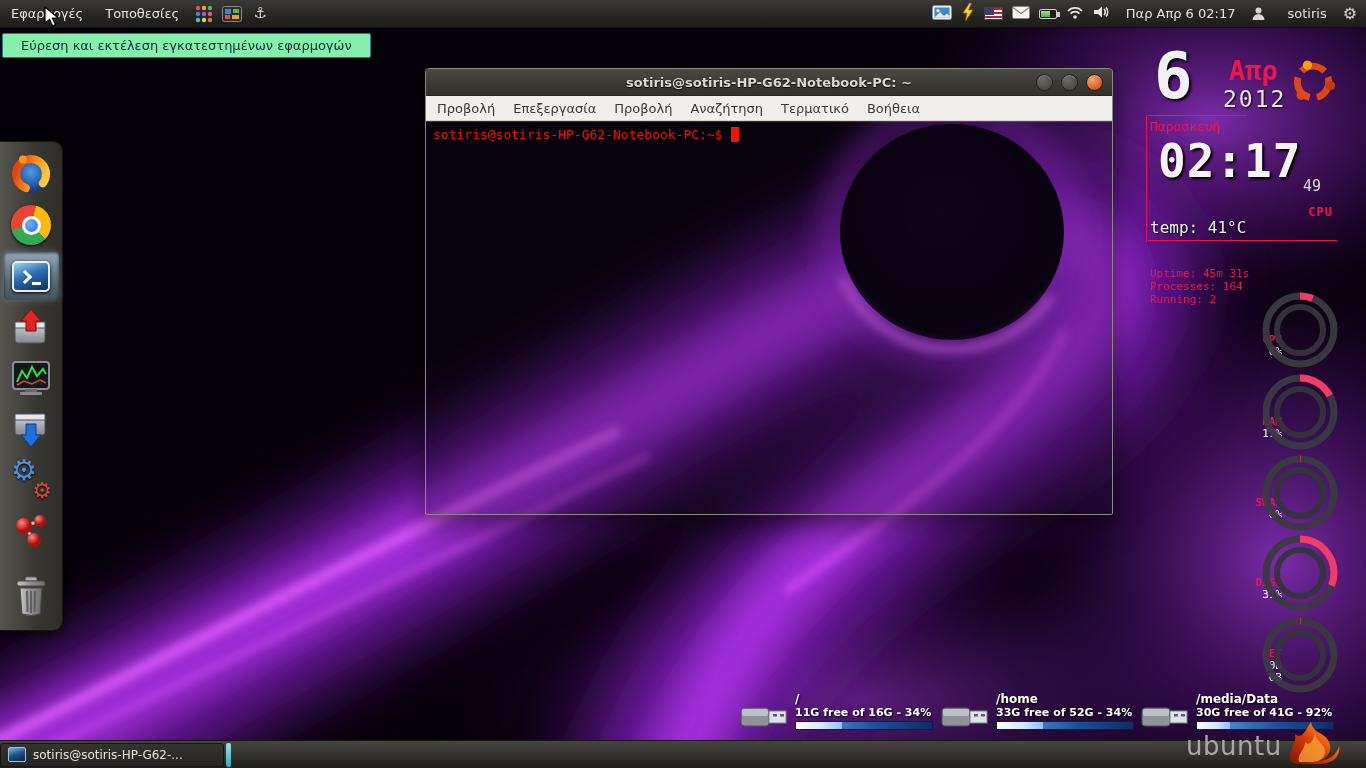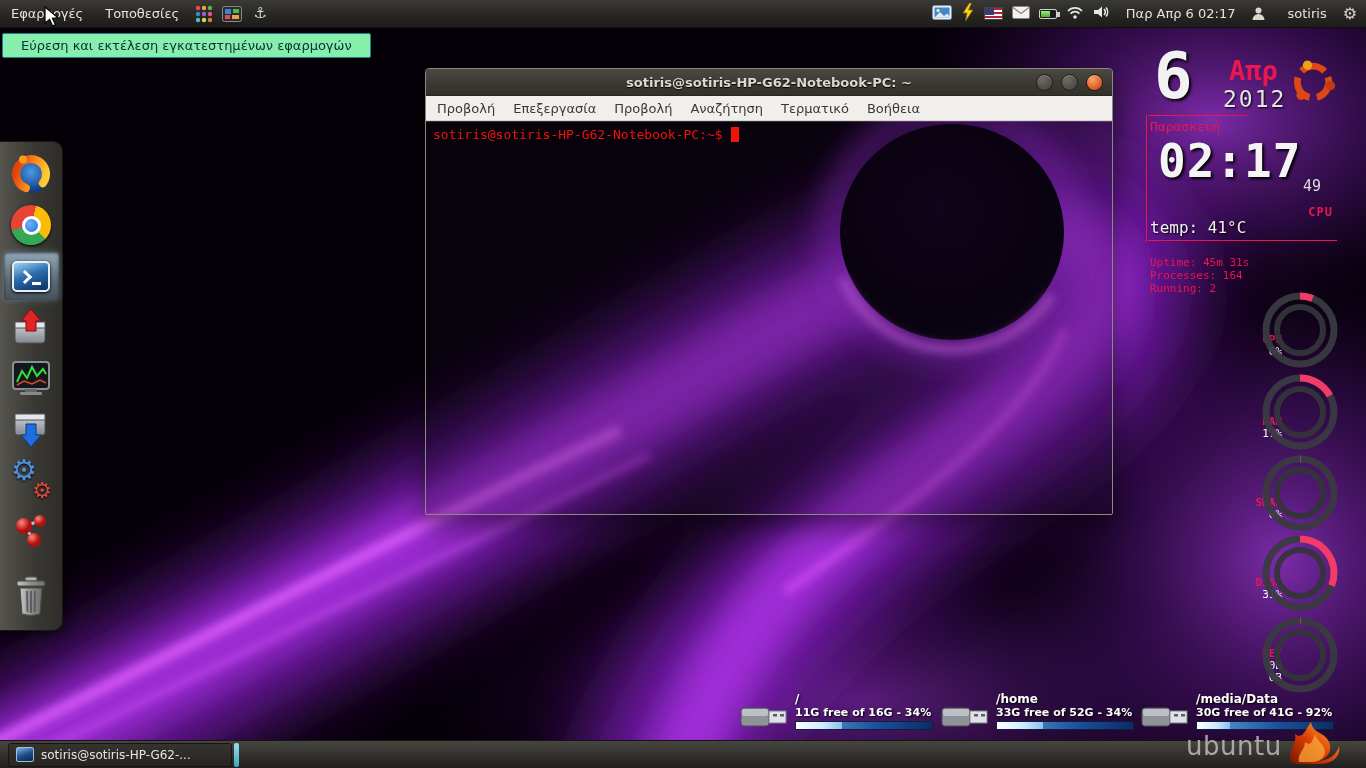--- a/index.html
+++ b/index.html
@@ -87,21 +87,21 @@
   .c-year{left:1223px;top:88px;font-size:23px;color:#e4e4e4;letter-spacing:2px;line-height:1;text-shadow:1px 1px 2px #000}
   .c-weekday{left:1150px;top:119px;font-size:13px;color:var(--accent)}
   .c-hline1{left:1148px;top:115px;width:99px;height:1px;background:var(--accent)}
   .c-vline{left:1146px;top:115px;width:1px;height:127px;background:var(--accent)}
   .c-time{left:1158px;top:138px;font-size:46px;font-weight:bold;color:#f4f4f4;letter-spacing:1px;line-height:1;
     text-shadow:2px 2px 3px #000}
   .c-sec{left:1303px;top:177px;font-size:15px;color:#dcdcdc}
   .c-cpu{left:1150px;top:205px;width:183px;text-align:right;font-size:12px;font-weight:bold;color:var(--accent);letter-spacing:1px}
   .c-temp{left:1150px;top:218px;width:183px;text-align:left;font-size:16px;color:#f0f0f0;text-shadow:1px 1px 2px #000}
   .c-hline2{left:1148px;top:240px;width:189px;height:1px;background:var(--accent)}
-  .c-stats{left:1150px;top:256px;font-size:11px;color:var(--accent);line-height:13px}
+  .c-stats{left:1150px;top:267px;font-size:11px;color:var(--accent);line-height:13px}
   .gauge-svg{left:1255px}
   .ring-base{fill:none;stroke:#3a3a41;stroke-width:7;opacity:.95}
   .ring-inner{fill:none;stroke:#34343b;stroke-width:6;opacity:.95}
   .ring-arc{fill:none;stroke:#f23b68;stroke-width:7}
   .gauge-label{width:86px;left:1196px;text-align:right;font-size:11px;line-height:12px}
   .gauge-label .gl{color:var(--accent);font-weight:bold}
   .gauge-label .gv{color:#ffffff}
 
   
   .disk{top:684px;height:46px;display:flex;align-items:flex-end;
@@ -109,21 +109,21 @@
   .disk .col{width:138px;margin-left:5px}
   .mount{font-size:12px;font-weight:bold;color:#fff;text-shadow:1px 1px 2px #000;line-height:13px}
   .dinfo{font-size:11px;font-weight:bold;color:#fff;text-shadow:1px 1px 2px #000;line-height:14px;white-space:nowrap}
   .dbar{height:9px;margin-top:1px;background:linear-gradient(90deg,#6aa6e0,#1c4f9a 60%,#0c2d66);
     border:1px solid #0a1e44;border-radius:1px;overflow:hidden}
   .dfill{height:100%;background:linear-gradient(90deg,#ffffff,#cfe6ff 60%,#8cc0f0)}
 
   
   .bottom-panel{position:absolute;left:0;top:740px;width:100%;height:28px;z-index:50;display:flex;align-items:center;
     background:linear-gradient(#474540,#2b2a27 70%,#201f1d);border-top:1px solid #151412}
-  .task-button{display:flex;align-items:center;gap:7px;width:224px;height:24px;margin-left:8px;padding:0 7px;
+  .task-button{display:flex;align-items:center;gap:7px;width:224px;height:24px;margin-left:0;padding:0 7px;
     background:linear-gradient(#34332f,#262522);border:1px solid #171614;border-radius:3px;
     color:#e8e4dc;font-size:12px;white-space:nowrap;overflow:hidden}
   .task-accent{width:5px;height:24px;margin-left:2px;border-radius:2px;
     background:linear-gradient(#9adfe8,#3aa8bc)}
   .mini-term{width:18px;height:15px;flex:0 0 18px;border-radius:2px;border:1px solid #a8c0d4;
     background:linear-gradient(160deg,#7fb8e0,#1e4f8a 50%,#0c2446)}
 
   
   .branding{position:absolute;left:1186px;top:720px;z-index:56;display:flex;align-items:flex-end;gap:3px}
   .watermark-text{font-size:26px;color:#b4b2ae;opacity:.92;line-height:1;padding-bottom:5px;letter-spacing:.5px}

